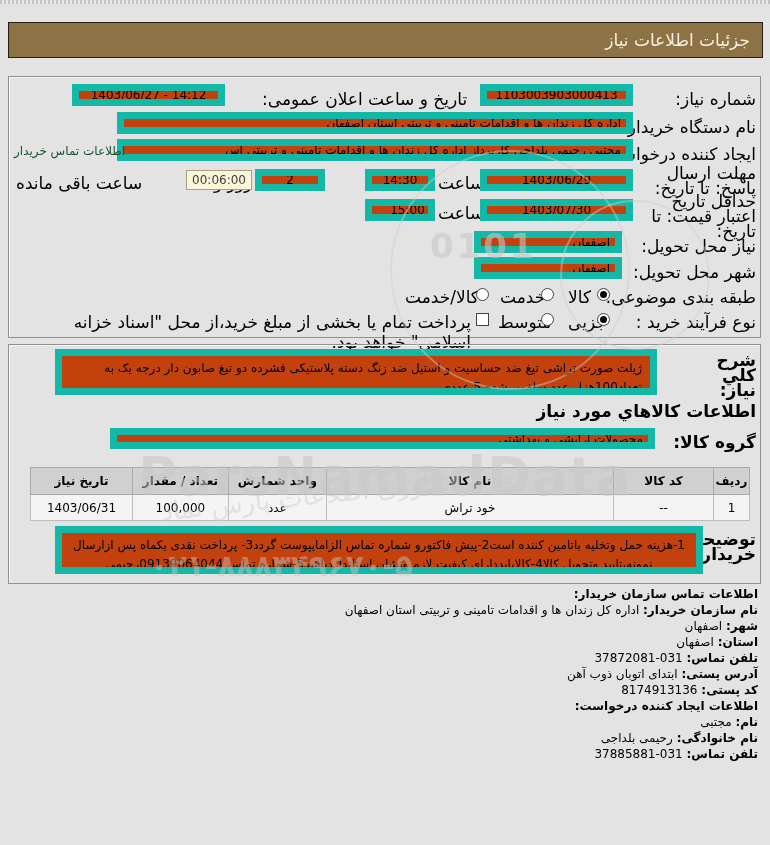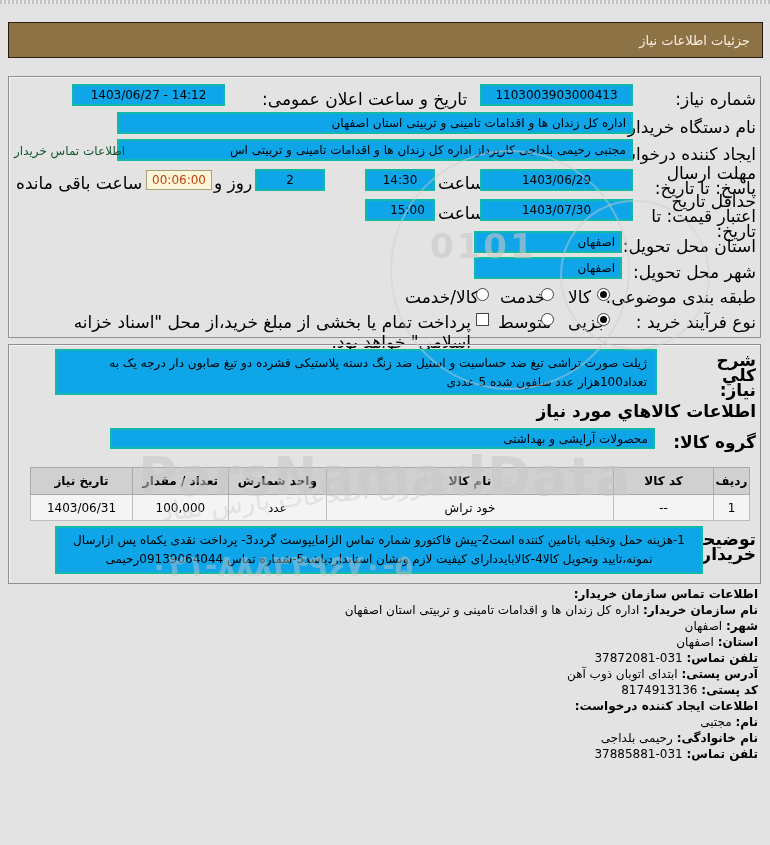--- a/index.html
+++ b/index.html
@@ -7,37 +7,37 @@
   body { font-family:"DejaVu Sans", sans-serif; }
   .page {
     position:relative; width:770px; height:845px; margin:0 auto;
     background:#e3e3e3; overflow:hidden; direction:rtl;
   }
   .top-dots{ position:absolute; top:0; left:0; width:770px; height:4px;
     background:repeating-linear-gradient(90deg,#c2c2c2 0 2px,#e9e9e9 2px 4px); }
   .titlebar{
     position:absolute; left:8px; top:22px; width:755px; height:36px;
     border:1px solid #261c11; display:flex; align-items:center;
-    padding:0 12px; font-size:13px;
+    padding:0 12px; font-size:17px;
   }
   .gb{ position:absolute; border:1px solid #909090; box-shadow:inset 1px 1px 0 #f5f5f5; }
   .gb1{ left:8px; top:76px; width:753px; height:262px; }
   .gb2{ left:8px; top:344px; width:753px; height:240px; }
   .lbl{ position:absolute; font-size:17px; color:#000; white-space:nowrap; }
   .lbl.wrap{ white-space:normal; text-align:right; line-height:15px; }
   .bold{ font-weight:bold; }
   .ibox{
-    position:absolute; background:#0ea5e9; border:2px solid #14b8a6;
+    position:absolute; background:#c2410c; border:7px solid #14b8a6;
     font-size:12px; padding:0 5px; white-space:nowrap; overflow:hidden;
     display:flex; align-items:center; z-index:2;
   }
   .ibox.center{ justify-content:center; }
   .ltr{ direction:ltr; unicode-bidi:embed; }
   .link{ position:absolute; font-size:12px; color:#14532d; cursor:pointer; white-space:nowrap; z-index:2; }
-  .countdown{ background:#fbf6d9; border:1px solid #a9a278; color:#c2410c; justify-content:flex-start; }
+  .countdown{ background:#fbf6d9; border:1px solid #a9a278; color:#404040; justify-content:flex-start;margin-left:40px; }
   .radio{ position:absolute; width:13px; height:13px; border:1px solid #444;
     border-radius:50%; background:#fff; z-index:2; }
   .radio.selected::after{ content:""; position:absolute; inset:2px; background:#0a0a0a; border-radius:50%; }
   .checkbox{ position:absolute; width:13px; height:13px; border:1px solid #444; background:#fff; z-index:2; }
   .descbox{ line-height:19px; white-space:normal; align-items:flex-start; padding:3px 8px; display:block; }
   .descbox.rt{ text-align:right; }
   .descbox.ct{ text-align:center; }
   table.items{
     position:absolute; left:30px; top:467px; width:720px;
     border-collapse:collapse; direction:rtl; font-size:12px; z-index:2;
@@ -107,21 +107,21 @@
 
   <div class="lbl wrap" style="right:14px; top:194px; width:125px;">حداقل تاریخ اعتبار قیمت: تا تاریخ:</div>
   <div class="ibox center" style="left:480px; top:199px; width:153px; height:22px;">
       <span class="ltr">1403/07/30</span>
     </div>
   <div class="lbl" style="left:438px; top:203px;">ساعت</div>
   <div class="ibox center" style="left:365px; top:199px; width:70px; height:22px;padding-left:20px;">
       <span class="ltr">15:00</span>
     </div>
 
-  <div class="lbl" style="right:14px; top:236px;">استان محل تحویل:</div>
+  <div class="lbl" style="right:14px; top:236px;">نیاز محل تحویل:</div>
   <div class="ibox" style="left:474px; top:231px; width:148px; height:22px;">
       <span>اصفهان</span>
     </div>
   <div class="lbl" style="right:14px; top:262px;">شهر محل تحویل:</div>
   <div class="ibox" style="left:474px; top:257px; width:148px; height:22px;">
       <span>اصفهان</span>
     </div>
 
   <div class="lbl" style="right:14px; top:287px;">طبقه بندی موضوعی:</div>
   <span class="radio selected" style="left:597px; top:288px;"></span>

